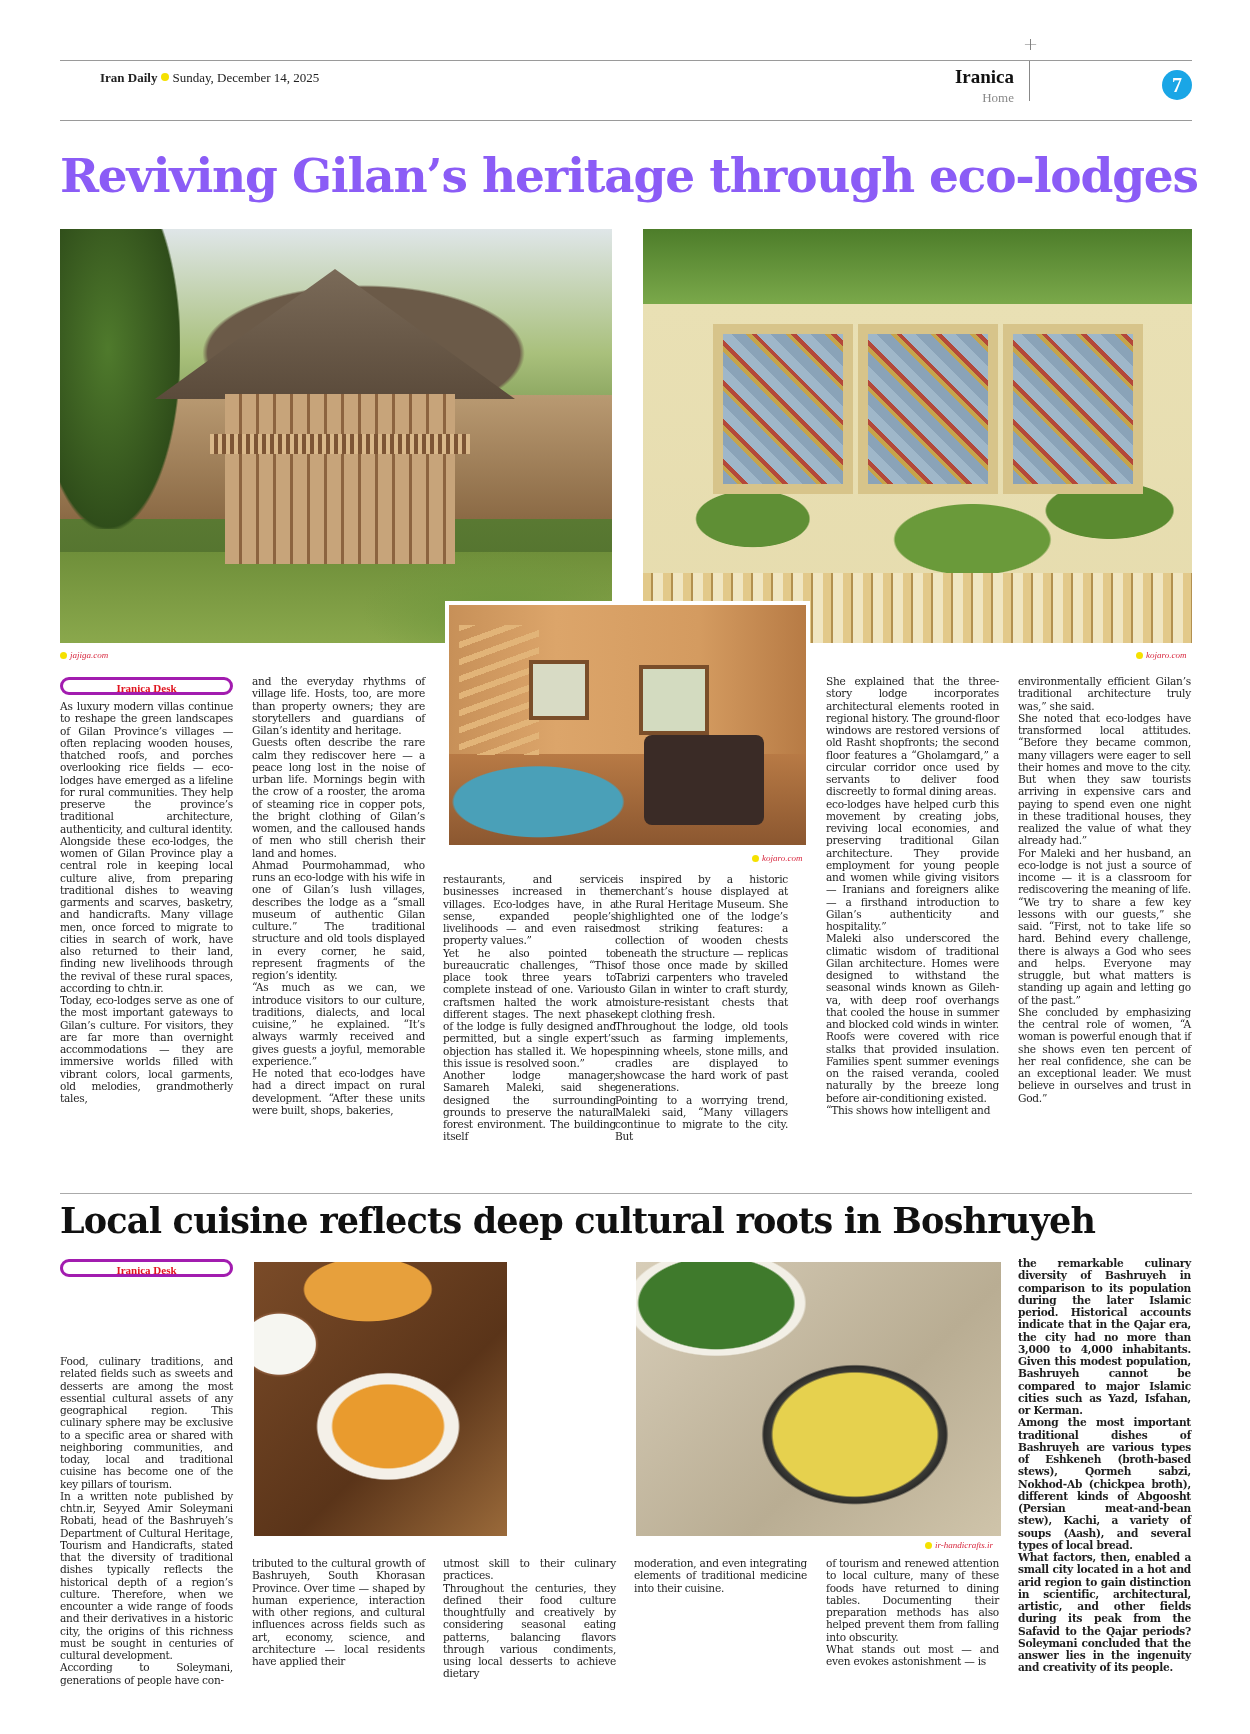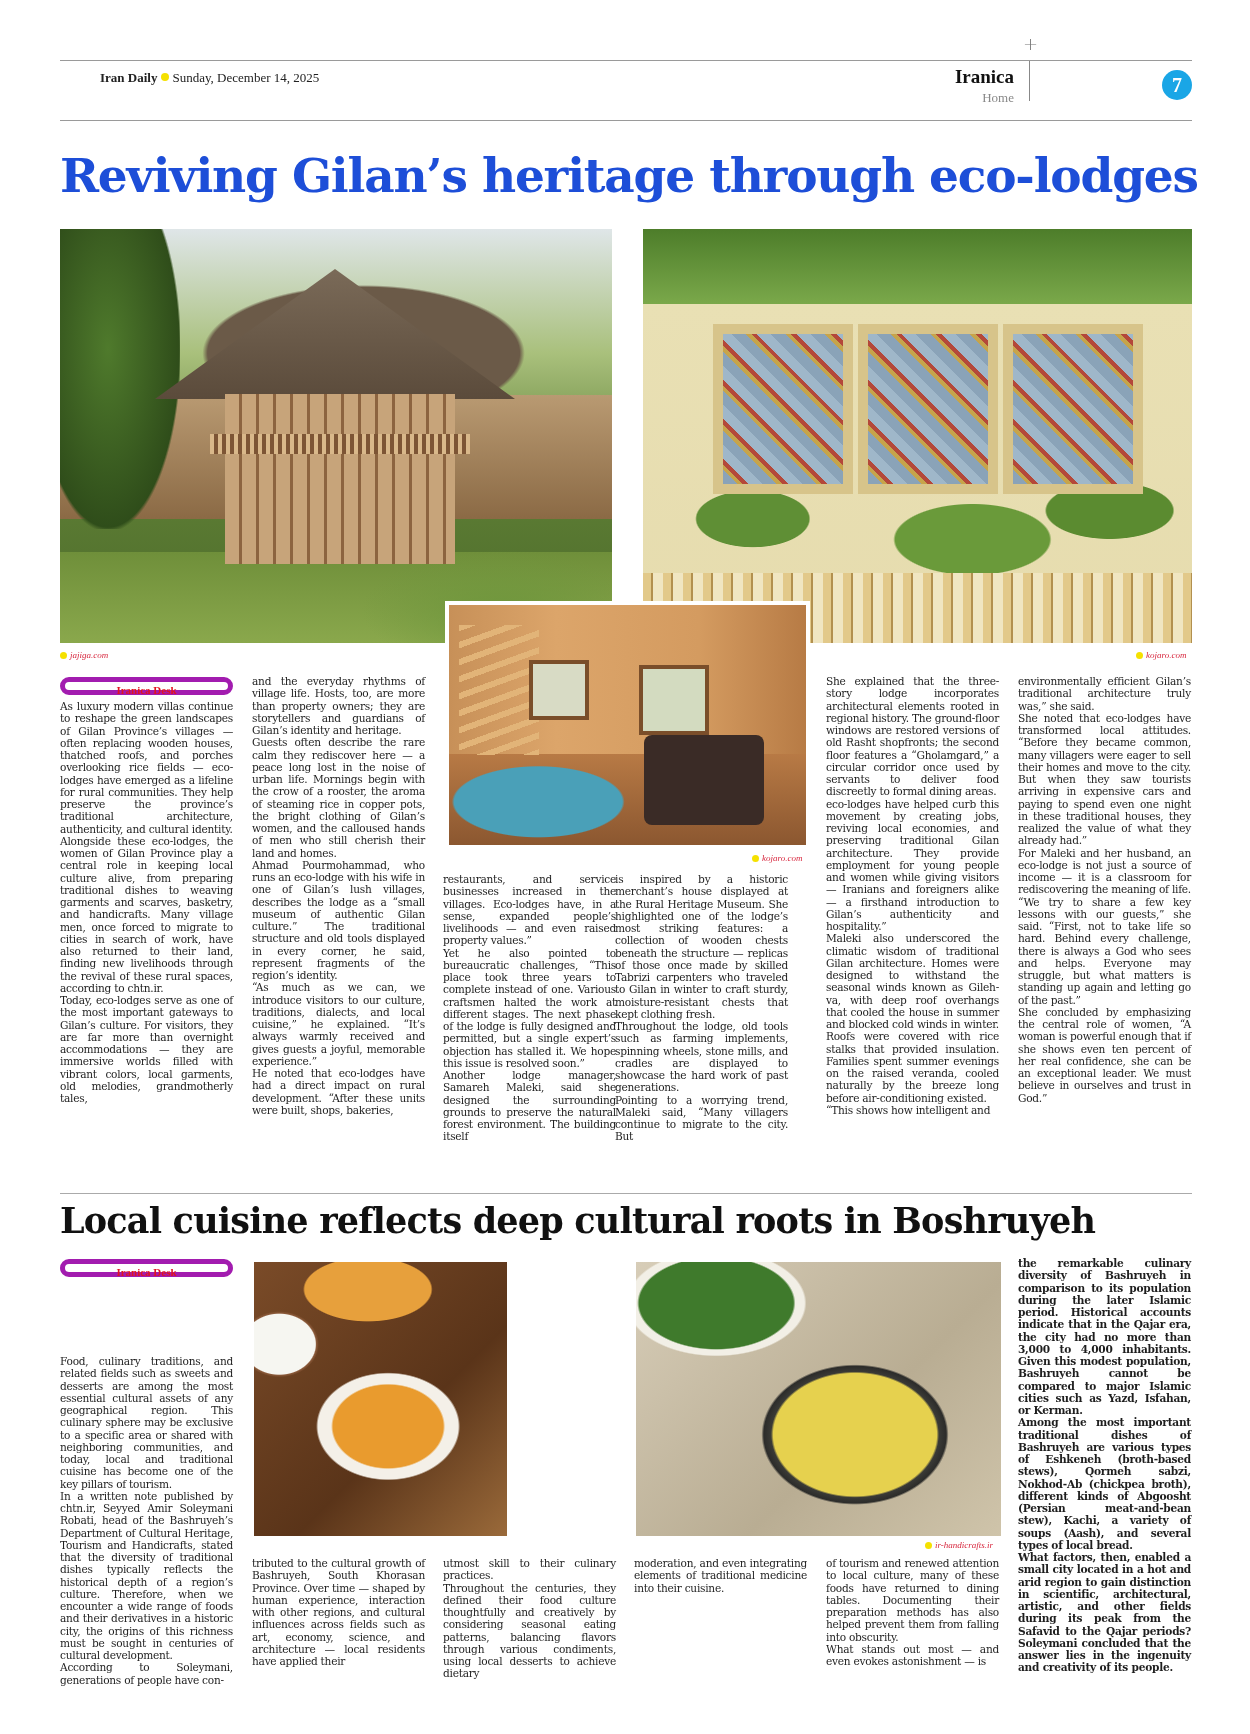--- a/index.html
+++ b/index.html
@@ -12,21 +12,21 @@
   .hdr-plus { position: absolute; left: 1023px; top: 33px; font: 300 18px "DejaVu Sans", sans-serif; color: #777; }
   .hdr-vline { position: absolute; left: 1029px; top: 61px; width: 1px; height: 40px; background: #888; }
   .masthead { position: absolute; left: 60px; top: 70px; font: 13px "Liberation Serif", serif; color: #222; white-space: nowrap; margin-left: 40px; }
   .masthead .brand { font-weight: bold; }
   .masthead .dot { display: inline-block; width: 8px; height: 8px; border-radius: 50%; background: #f5e100; margin: 0 3px 0 4px; vertical-align: 1px; }
   .section-name { position: absolute; right: 236px; top: 66px; font: bold 19px "Liberation Serif", serif; color: #111; text-align: right; }
   .section-sub { position: absolute; right: 236px; top: 90px; font: 13px "Liberation Serif", serif; color: #888; text-align: center; }
   .page-badge { position: absolute; left: 1162px; top: 70px; width: 30px; height: 30px; border-radius: 50%; background: #1aa6e6; color: #fff; font: bold 20px "Liberation Serif", serif; text-align: center; line-height: 30px; }
 
   
-  .headline1 { position: absolute; left: 60px; top: 148px; font: bold 47px "DejaVu Serif", serif; letter-spacing: -1.2px; color: #1d4ed8; white-space: nowrap; }
+  .headline1 { position: absolute; left: 60px; top: 148px; font: bold 47px "DejaVu Serif", serif; letter-spacing: -1.2px; color: #8b5cf6; white-space: nowrap; }
   .headline2 { position: absolute; left: 60px; top: 1200px; font: bold 35px "DejaVu Serif", serif; letter-spacing: -0.8px; color: #111; white-space: nowrap; }
 
   
   .sep { position: absolute; left: 60px; top: 1193px; width: 1132px; height: 1px; background: #aaa; }
 
   
   .photo { position: absolute; overflow: hidden; }
   .photo-house {
     left: 60px; top: 229px; width: 552px; height: 414px;
     background:
@@ -83,21 +83,21 @@
     background:
       radial-gradient(ellipse 120px 90px at 60% 63%, #e6d14e 68%, #3a3a36 70%, #2c2c2a 76%, transparent 78%),
       radial-gradient(ellipse 110px 65px at 22% 15%, #3f7a2c 70%, #f2efe6 72%, #f2efe6 80%, transparent 82%),
       linear-gradient(135deg, #d7cdb8, #b9ad93 60%, #cfc4aa);
   }
 
   .credit { position: absolute; font: italic 9px "Liberation Serif", serif; color: #d7263d; white-space: nowrap; }
   .credit .cdot { display: inline-block; width: 7px; height: 7px; border-radius: 50%; background: #f5e100; margin-right: 3px; vertical-align: -1px; }
 
   
-  .desk { position: absolute; width: 173px; height: 18px; border: 5px solid #a21caf; border-radius: 9px; text-align: center; font: bold 11px "Liberation Serif", serif; color: #e1141f; line-height: 16px; }
+  .desk { position: absolute; width: 173px; height: 18px; border: 3px solid #a21caf; border-radius: 9px; text-align: center; font: bold 11px "Liberation Serif", serif; color: #e1141f; line-height: 16px; }
 
   
   .col { position: absolute; width: 173px; font: 10.6px/12.25px "DejaVu Serif", serif; color: #1e1e1e; text-align: justify; letter-spacing: -0.25px; hyphens: manual; }
   .col p { margin: 0; }
 </style>
 </head>
 <body>
 
 <div class="hdr-top-line"></div>
 <div class="hdr-plus">+</div>

